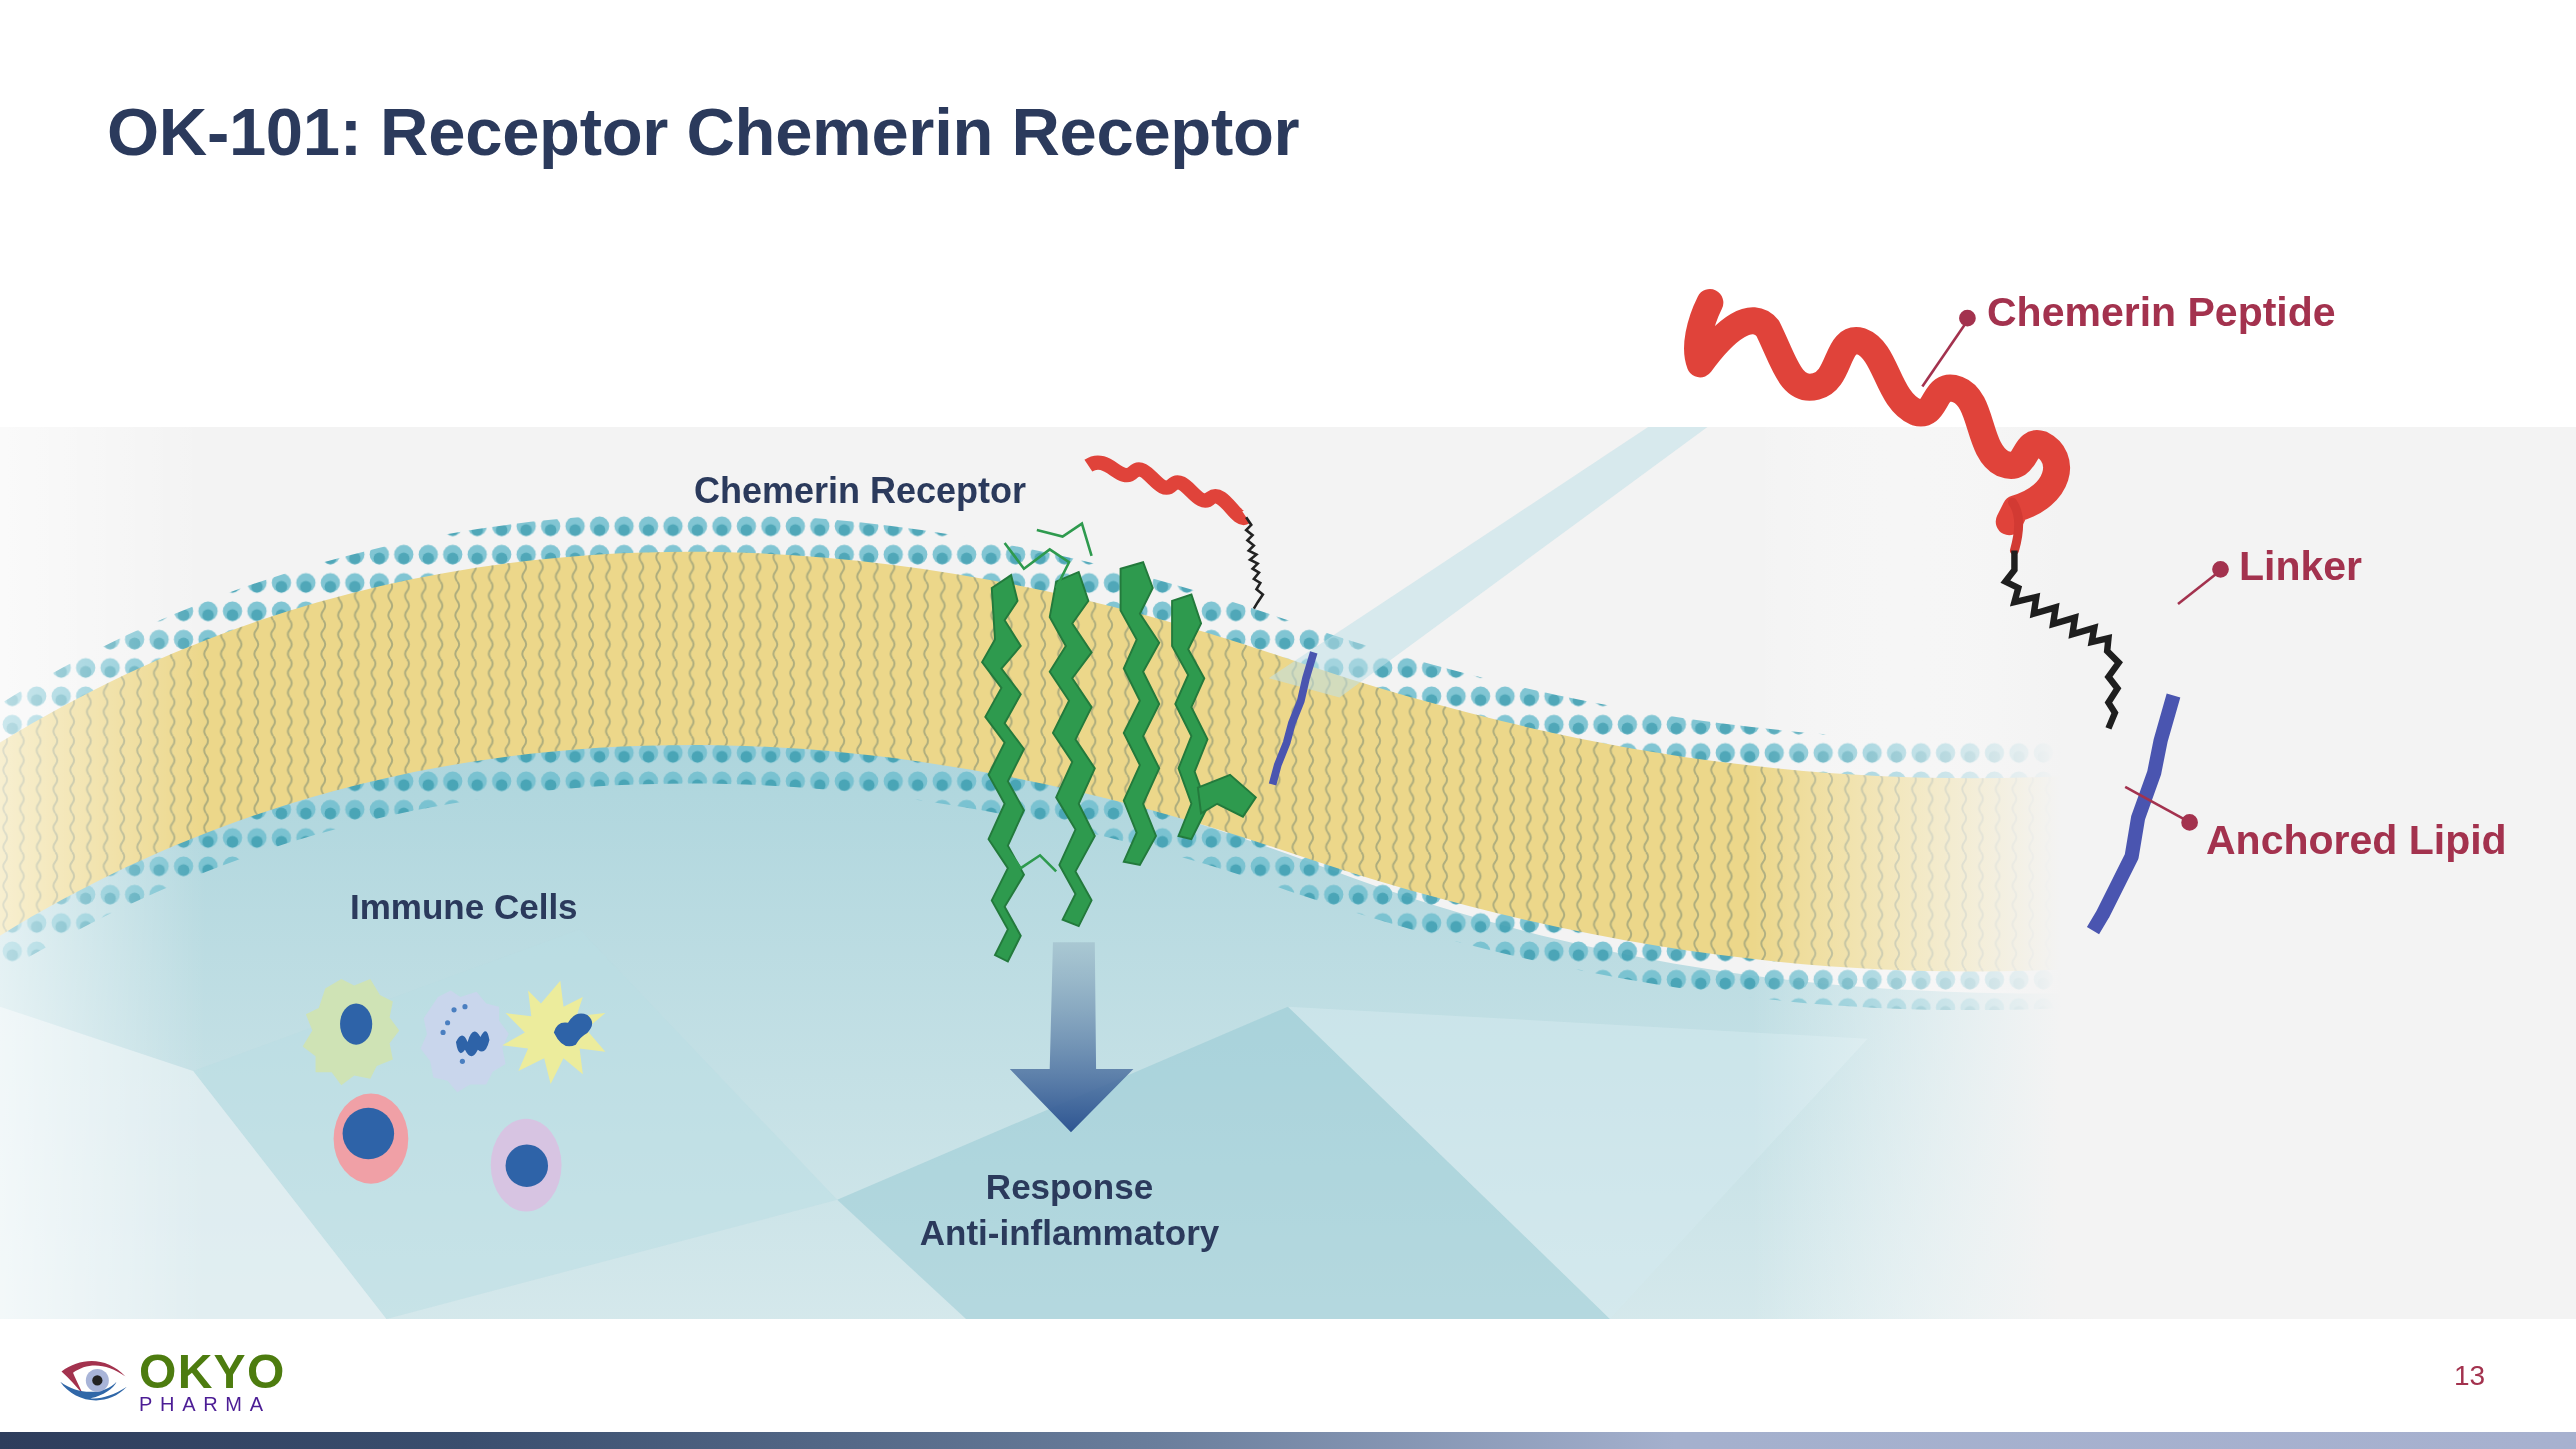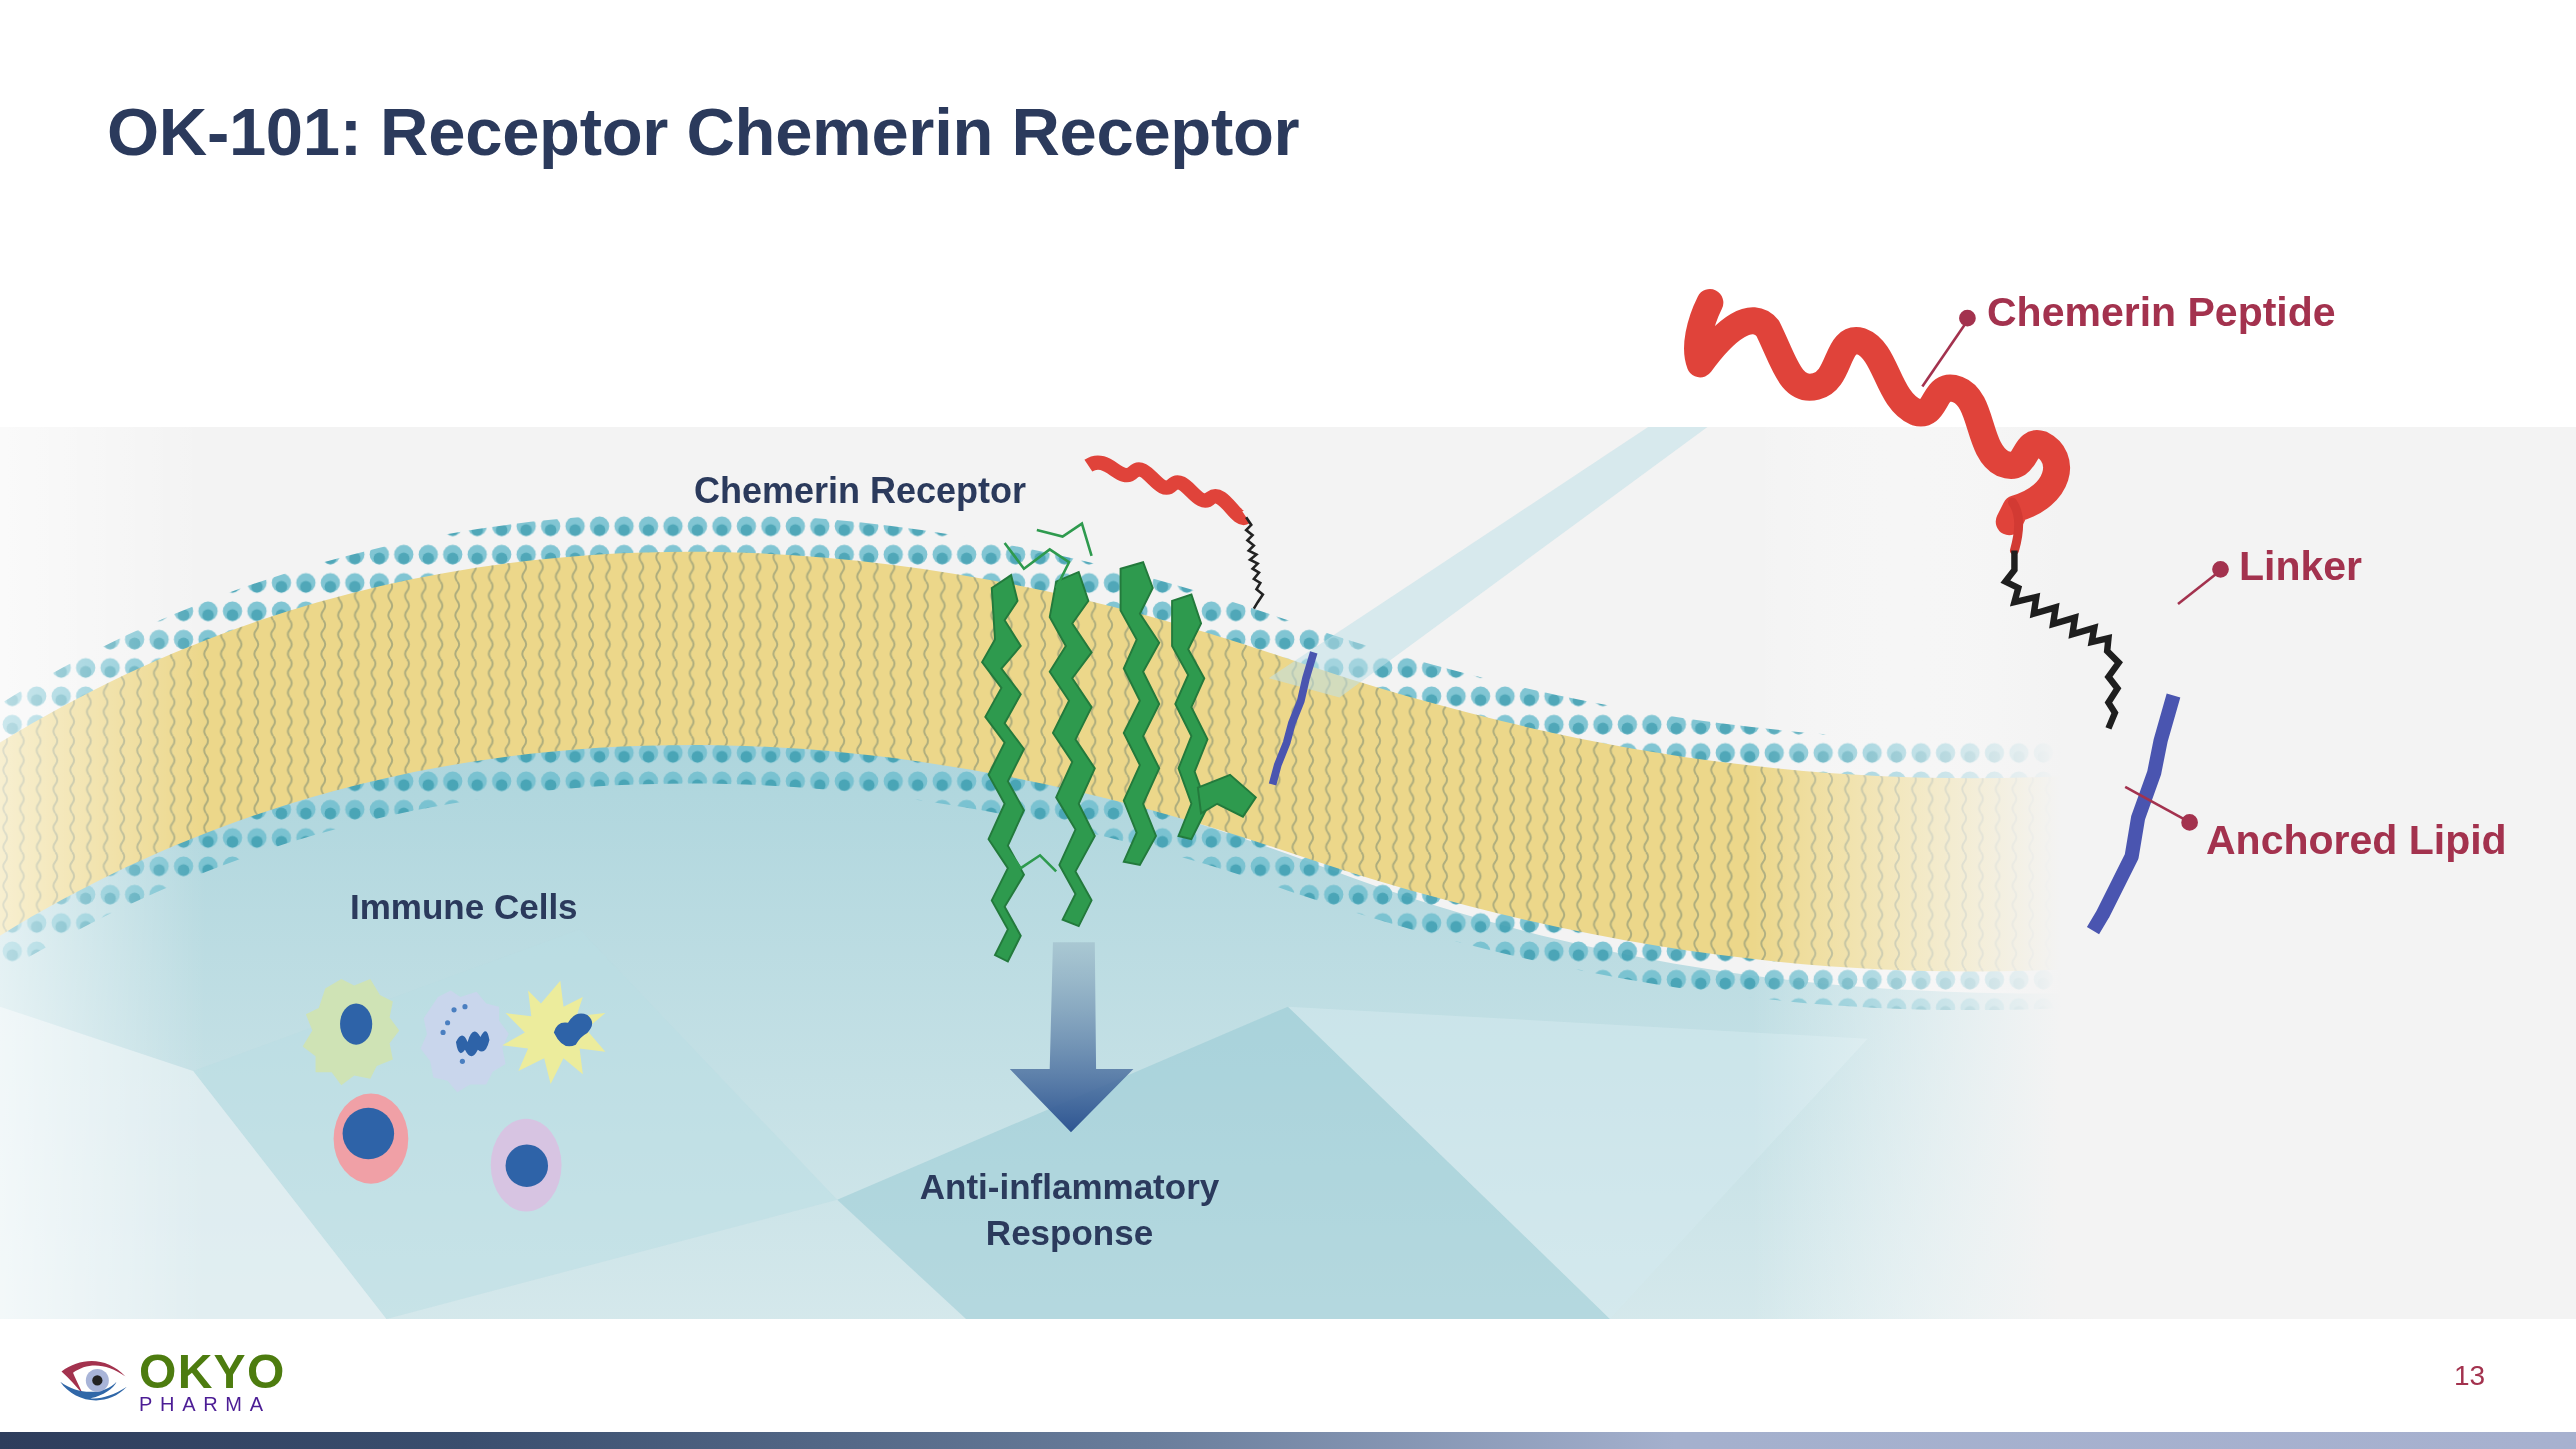--- a/index.html
+++ b/index.html
@@ -158,22 +158,22 @@
   </g>
 </svg>
 
 <div class="label-red" style="left:1987px; top:289px;">Chemerin Peptide</div>
 <div class="label-red" style="left:2239px; top:543px;">Linker</div>
 <div class="label-red" style="left:2206px; top:817px;">Anchored Lipid</div>
 
 <div class="label-navy" style="left:694px; top:470px; font-size:36px;">Chemerin Receptor</div>
 <div class="label-navy" style="left:350px; top:887px; font-size:35px;">Immune Cells</div>
 <div class="label-navy" style="left:889px; top:1164px; width:361px; text-align:center; font-size:35px; line-height:46px;">
+  <div>Response</div>
   <div>Anti-inflammatory</div>
-  <div>Response</div>
 </div>
 
 <div class="footer-logo">
   <svg width="77" height="64" viewBox="0 0 120 100" style="position:absolute;left:0;top:0;">
     <path d="M10 32 C 40 10, 80 8, 110 40 C 80 18, 50 18, 28 34 C 35 50, 40 60, 44 68 C 32 55, 22 42, 10 32 Z" fill="#a3324e"></path>
     <path d="M8 48 C 30 80, 80 90, 112 56 C 90 70, 70 76, 55 74 C 75 70, 92 58, 96 48 C 80 66, 40 72, 8 48 Z" fill="#3067a8"></path>
     <circle cx="66" cy="46" r="18" fill="#a8b4d8"></circle>
     <circle cx="66" cy="46" r="8" fill="#222"></circle>
   </svg>
   <div class="logo-word">OKYO</div>

